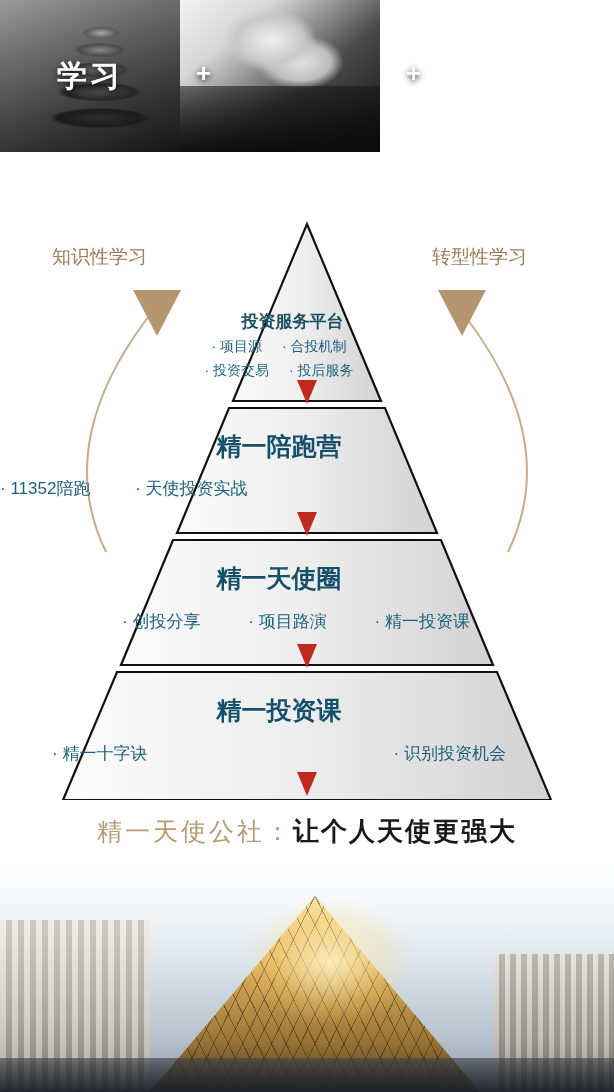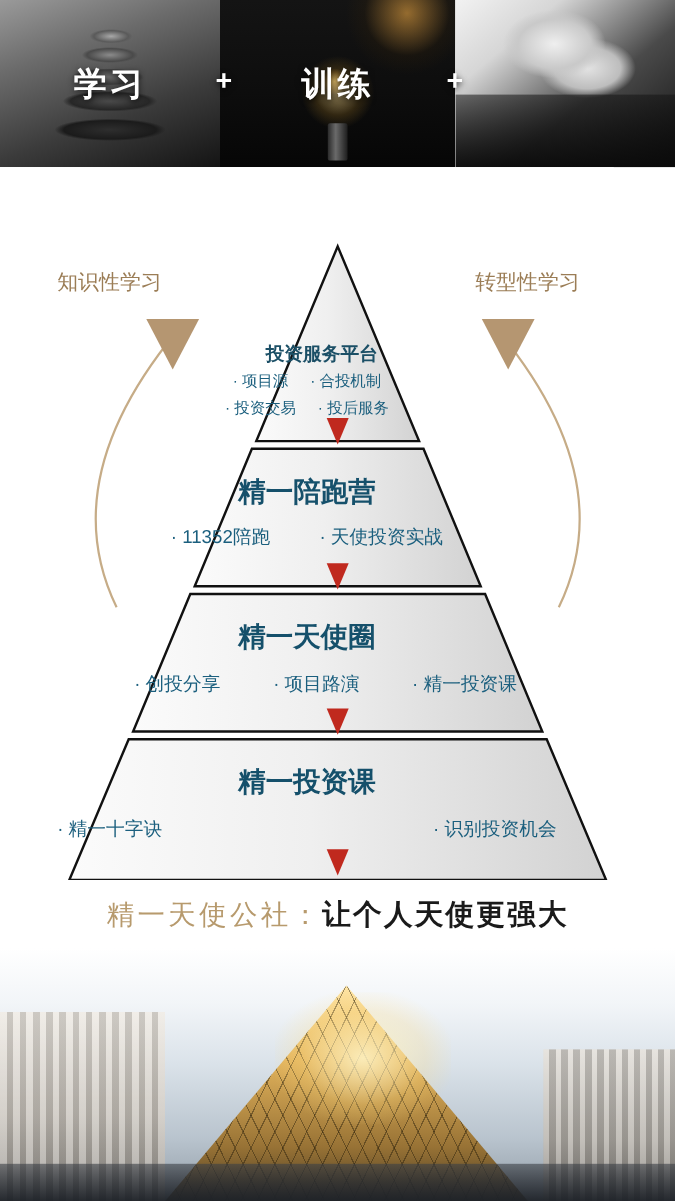--- a/index.html
+++ b/index.html
@@ -21,21 +21,21 @@
     left: 0; top: 0;
     width: 614px;
     height: 152px;
     display: flex;
   }
   .banner-cell {
     position: relative;
     height: 152px;
     overflow: hidden;
   }
-  .banner-cell.c1 { width: 200px; }
+  .banner-cell.c1 { width: 180px; }
   .banner-cell.c2 { width: 214px; }
   .banner-cell.c3 { width: 200px; }
 
   
   .ph-stones {
     position: absolute; inset: 0;
     background:
       radial-gradient(ellipse 70px 14px at 100px 118px, #2e2e2e 0%, #1b1b1b 60%, rgba(0,0,0,0) 72%),
       radial-gradient(ellipse 55px 12px at 100px 92px, #4a4a4a 0%, #262626 65%, rgba(0,0,0,0) 78%),
       radial-gradient(ellipse 42px 10px at 98px 70px, #6d6d6d 0%, #3a3a3a 65%, rgba(0,0,0,0) 78%),
@@ -221,25 +221,20 @@
   }
 </style>
 </head>
 <body>
 
 <div class="banner">
   <div class="banner-cell c1">
     <div class="ph-stones"></div>
     <div class="banner-label">学习</div>
   </div>
-  <div class="banner-cell c2">
-    <div class="ph-bulb"></div>
-    <div class="bulb-base"></div>
-    <div class="banner-label">训练</div>
-  </div>
   <div class="banner-cell c3">
     <div class="ph-hands"></div>
   </div>
   <div class="banner-plus p1">+</div>
   <div class="banner-plus p2">+</div>
 </div>
 
 <div class="pyramid-area">
 
   <svg class="pyramid-svg" width="614" height="648" viewBox="0 0 614 648">
@@ -278,21 +273,21 @@
   <div class="tier-items s1" style="left:0;right:0;top:186px;text-align:center;">
     <span class="it" style="margin-right:16px;">· 项目源</span>
     <span class="it">· 合投机制</span>
   </div>
   <div class="tier-items s1" style="left:0;right:0;top:210px;text-align:center;">
     <span class="it" style="margin-right:16px;">· 投资交易</span>
     <span class="it">· 投后服务</span>
   </div>
 
   <div class="tier-title t2" style="left:0;right:0;top:278px;">精一陪跑营</div>
-  <div class="tier-items s2" style="left:0;right:0;top:325px;text-align:center;">
+  <div class="tier-items s2" style="left:0;right:0;top:325px;">
     <span class="it" style="margin-right:40px;">· 11352陪跑</span>
     <span class="it">· 天使投资实战</span>
   </div>
 
   <div class="tier-title t3" style="left:0;right:0;top:410px;">精一天使圈</div>
   <div class="tier-items s3" style="left:88px;right:88px;top:458px;display:flex;justify-content:space-between;">
     <span class="it">· 创投分享</span>
     <span class="it">· 项目路演</span>
     <span class="it">· 精一投资课</span>
   </div>

